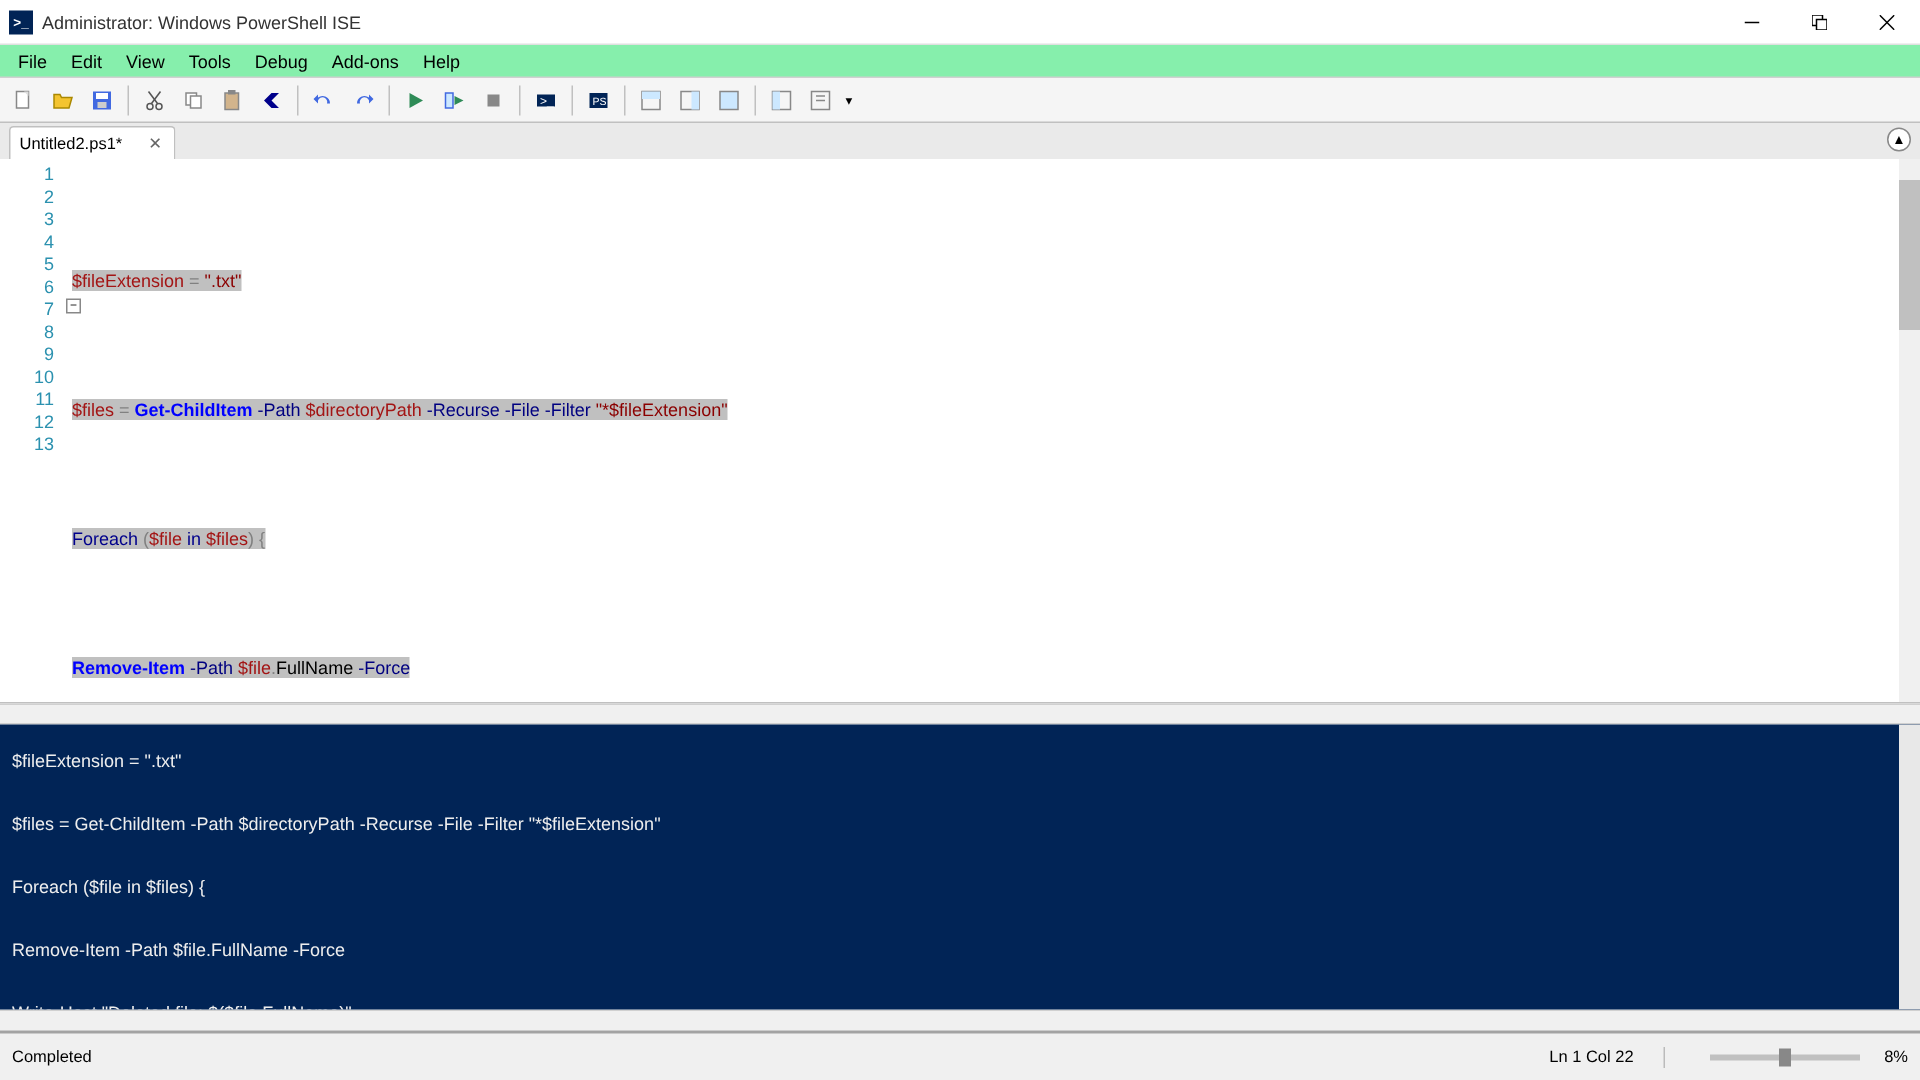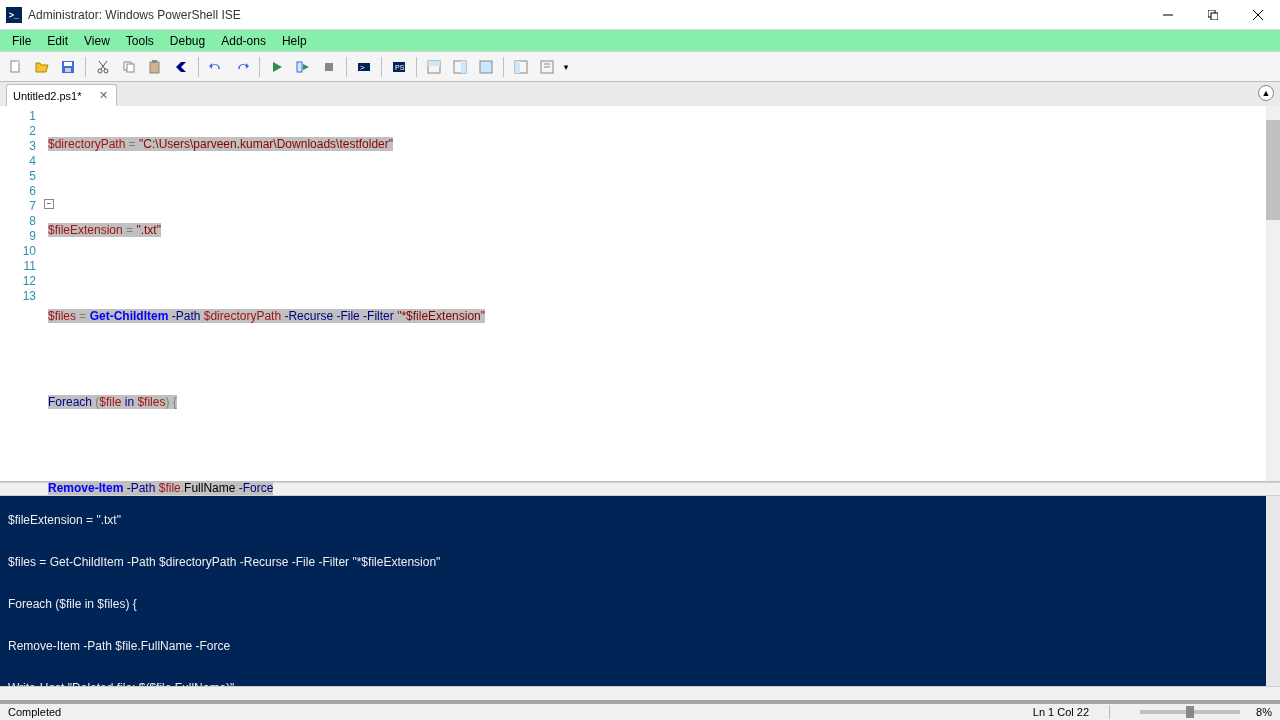--- a/index.html
+++ b/index.html
@@ -48,21 +48,21 @@
 
 
 .hscroll { height: 14px; background: #f0f0f0; border-top: 1px solid #d0d0d0; border-bottom: 1px solid #d0d0d0; }
 
 
 .console { height: 190px; background: #012456; color: #eee; font-family: Consolas, monospace; font-size: 12px; padding: 3px 8px; white-space: pre; overflow: hidden; position: relative; }
 .console .scrollbar-v { position: absolute; right: 0; top: 0; width: 14px; height: 100%; background: #e8e8e8; }
 .console-hscroll { height: 14px; background: #f0f0f0; border-top: 1px solid #d0d0d0; }
 
 
-.statusbar { height: 20px; background: #f0f0f0; display: flex; align-items: center; padding: 0 8px; font-size: 11px; border-top: 4px solid #a3a3a3; }
+.statusbar { height: 33px; background: #f0f0f0; display: flex; align-items: center; padding: 0 8px; font-size: 11px; border-top: 2px solid #a3a3a3; }
 .status-left { flex: 1; }
 .status-slider { width: 100px; height: 4px; background: #c0c0c0; margin: 0 10px; position: relative; }
 .status-slider::after { content: ""; position: absolute; width: 8px; height: 12px; background: #888; top: -4px; left: 46px; }
 .zoom-pct { margin-left: 6px; }
 
 
 .editor .vscroll { position: absolute; right: 0; top: 0; width: 14px; height: 100%; background: #f0f0f0; }
 .editor .vscroll .thumb { position: absolute; top: 14px; width: 100%; height: 100px; background: #c0c0c0; }
 </style>
 </head>
@@ -242,21 +242,20 @@
       <div>6</div>
       <div>7</div>
       <div>8</div>
       <div>9</div>
       <div>10</div>
       <div>11</div>
       <div>12</div>
       <div>13</div>
   </div>
   <div class="code">
-    <div class="code-line"><span class="sel"><span class="tk-var">$directoryPath</span><span class="tk-op"> = </span><span class="tk-str">"C:\Users\parveen.kumar\Downloads\testfolder"</span></span></div>
     <div class="code-line"></div>
     <div class="code-line"><span class="sel"><span class="tk-var">$fileExtension</span><span class="tk-op"> = </span><span class="tk-str">".txt"</span></span></div>
     <div class="code-line"></div>
     <div class="code-line"><span class="sel"><span class="tk-var">$files</span><span class="tk-op"> = </span><span class="tk-cmd">Get-ChildItem</span><span class="tk-param"> -Path </span><span class="tk-var">$directoryPath</span><span class="tk-param"> -Recurse -File -Filter </span><span class="tk-str">"*$fileExtension"</span></span></div>
     <div class="code-line"></div>
     <div class="code-line"><span class="sel"><span class="tk-kw">Foreach </span><span class="tk-op">(</span><span class="tk-var">$file</span><span class="tk-kw"> in </span><span class="tk-var">$files</span><span class="tk-op">) {</span></span></div>
     <div class="code-line"></div>
     <div class="code-line"><span class="sel"><span class="tk-cmd">Remove-Item</span><span class="tk-param"> -Path </span><span class="tk-var">$file</span><span class="tk-op">.</span><span class="tk-mem">FullName</span><span class="tk-param"> -Force</span></span></div>
     <div class="code-line"></div>
     <div class="code-line"><span class="sel"><span class="tk-cmd">Write-Host</span><span class="tk-str"> "Deleted file: $(</span><span class="tk-var">$file</span><span class="tk-op">.</span><span class="tk-mem">FullName</span><span class="tk-str">)"</span></span></div>

